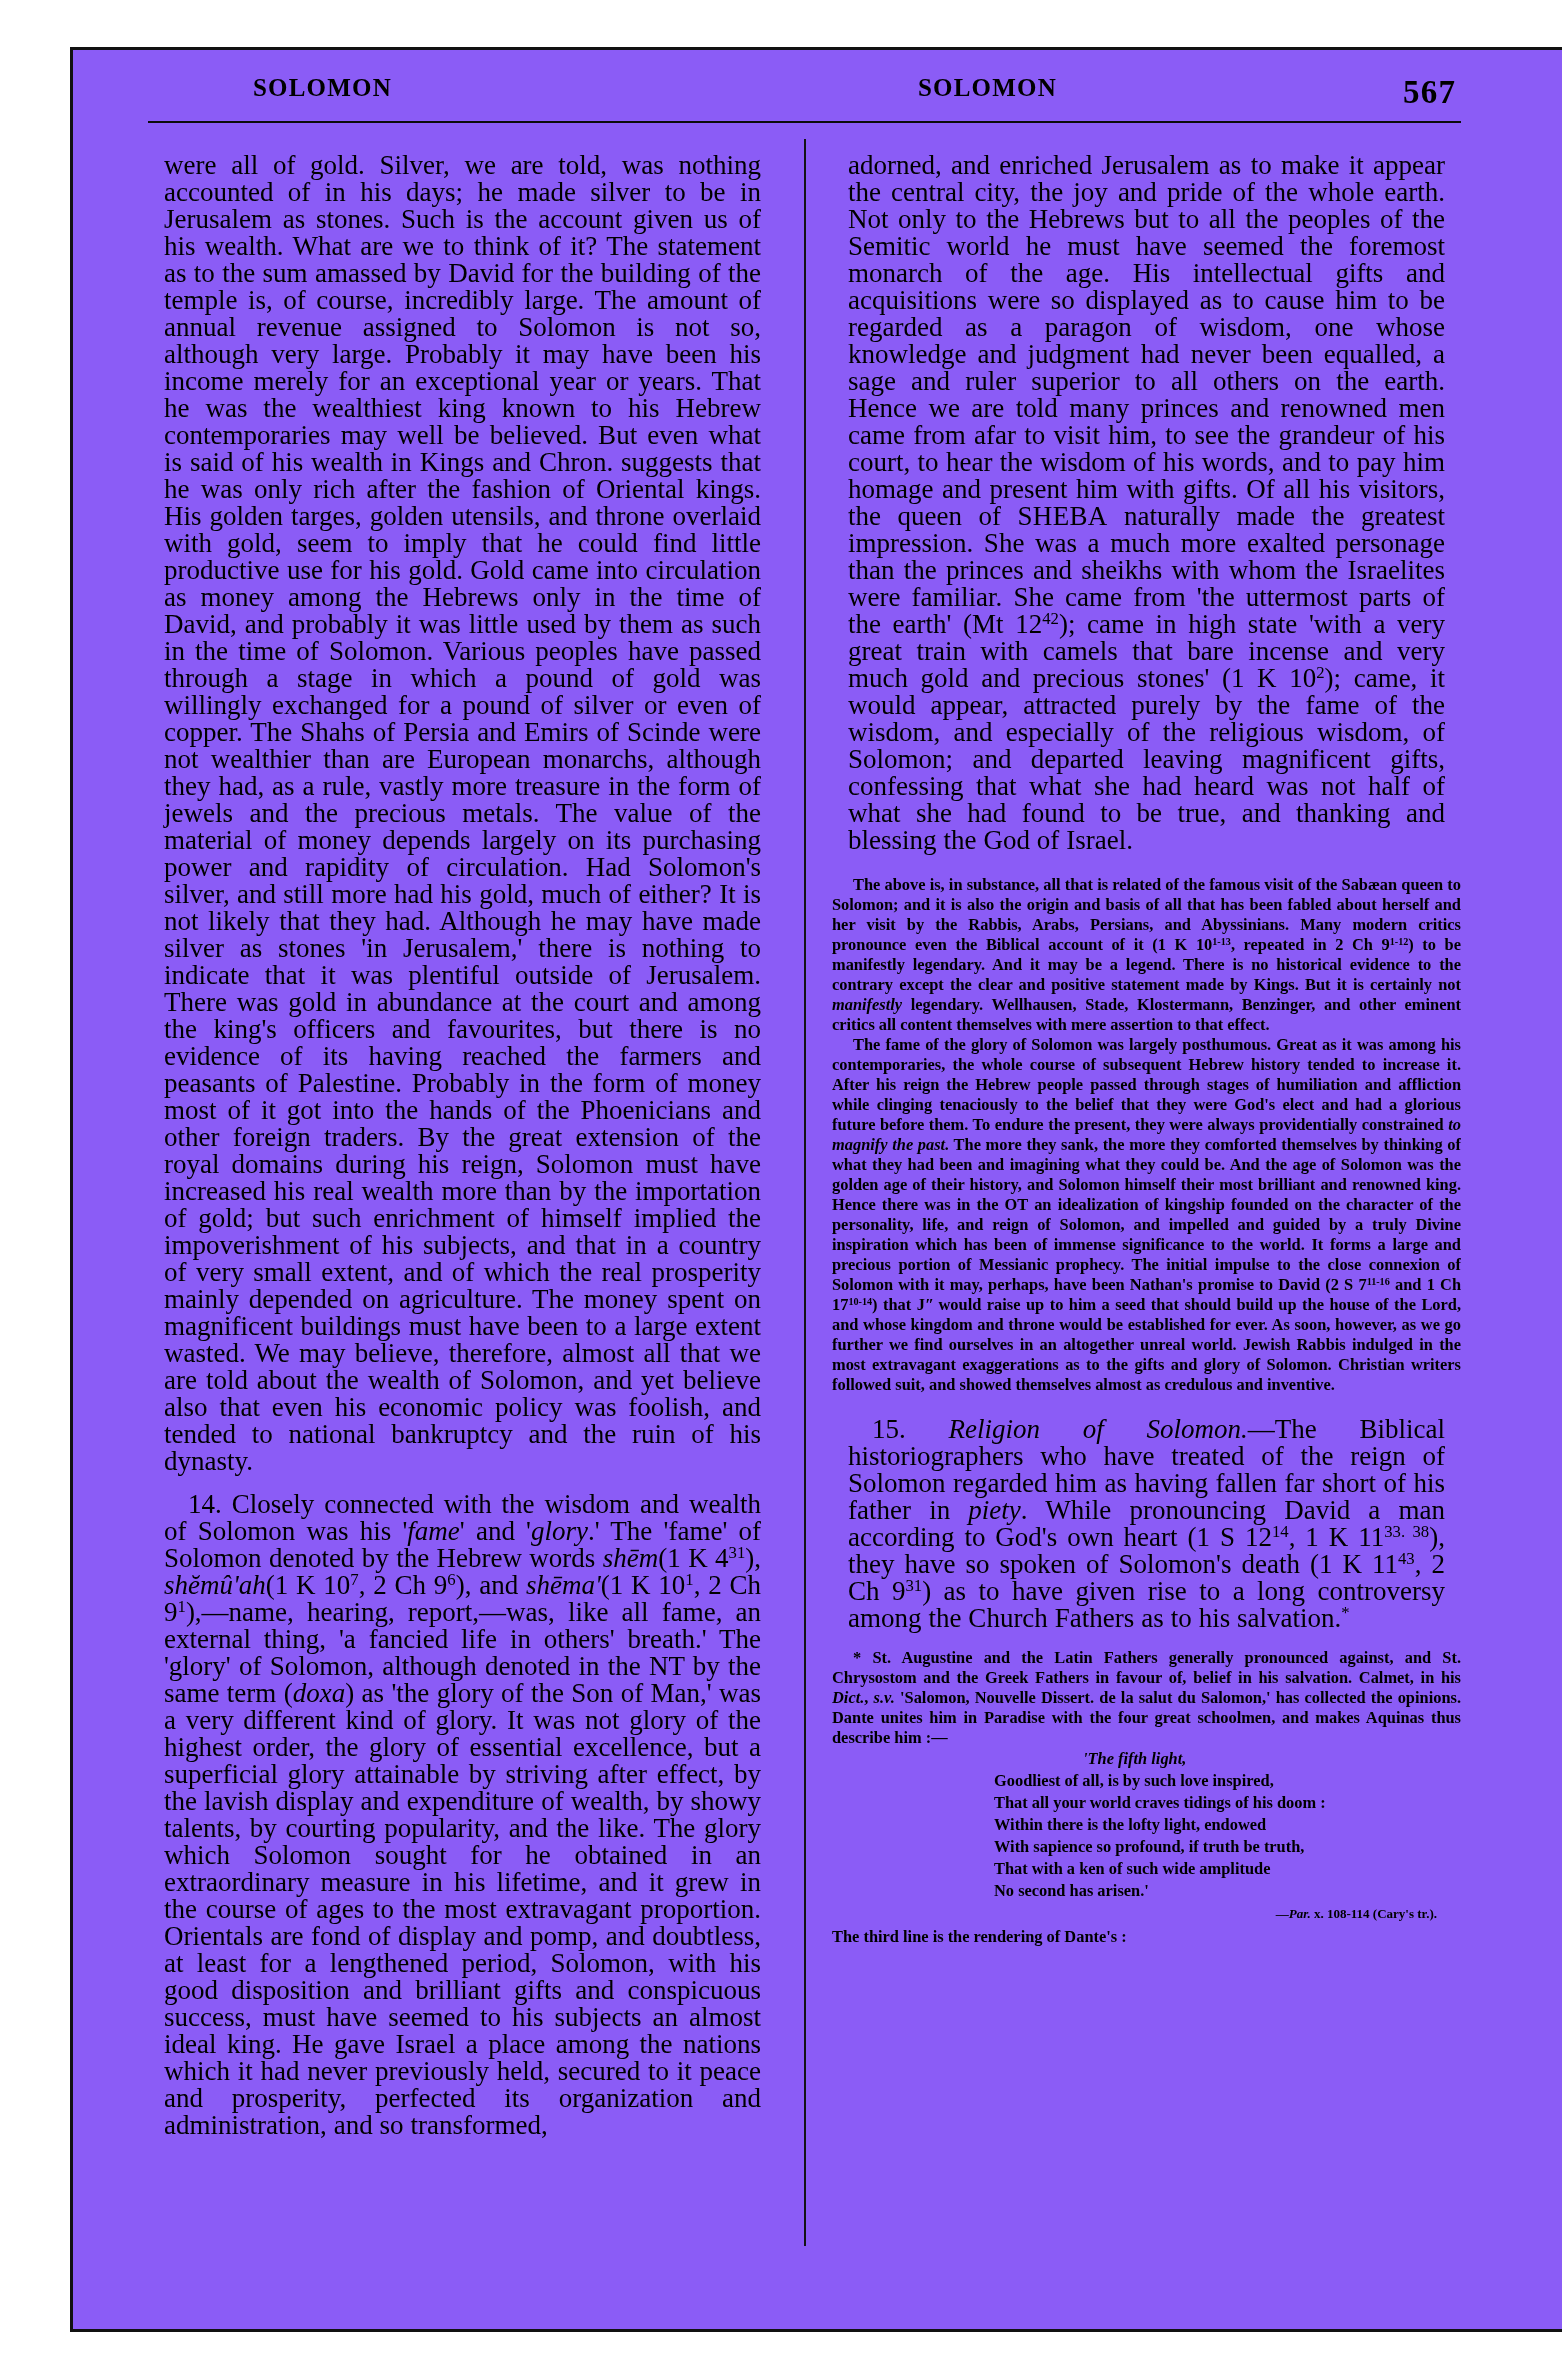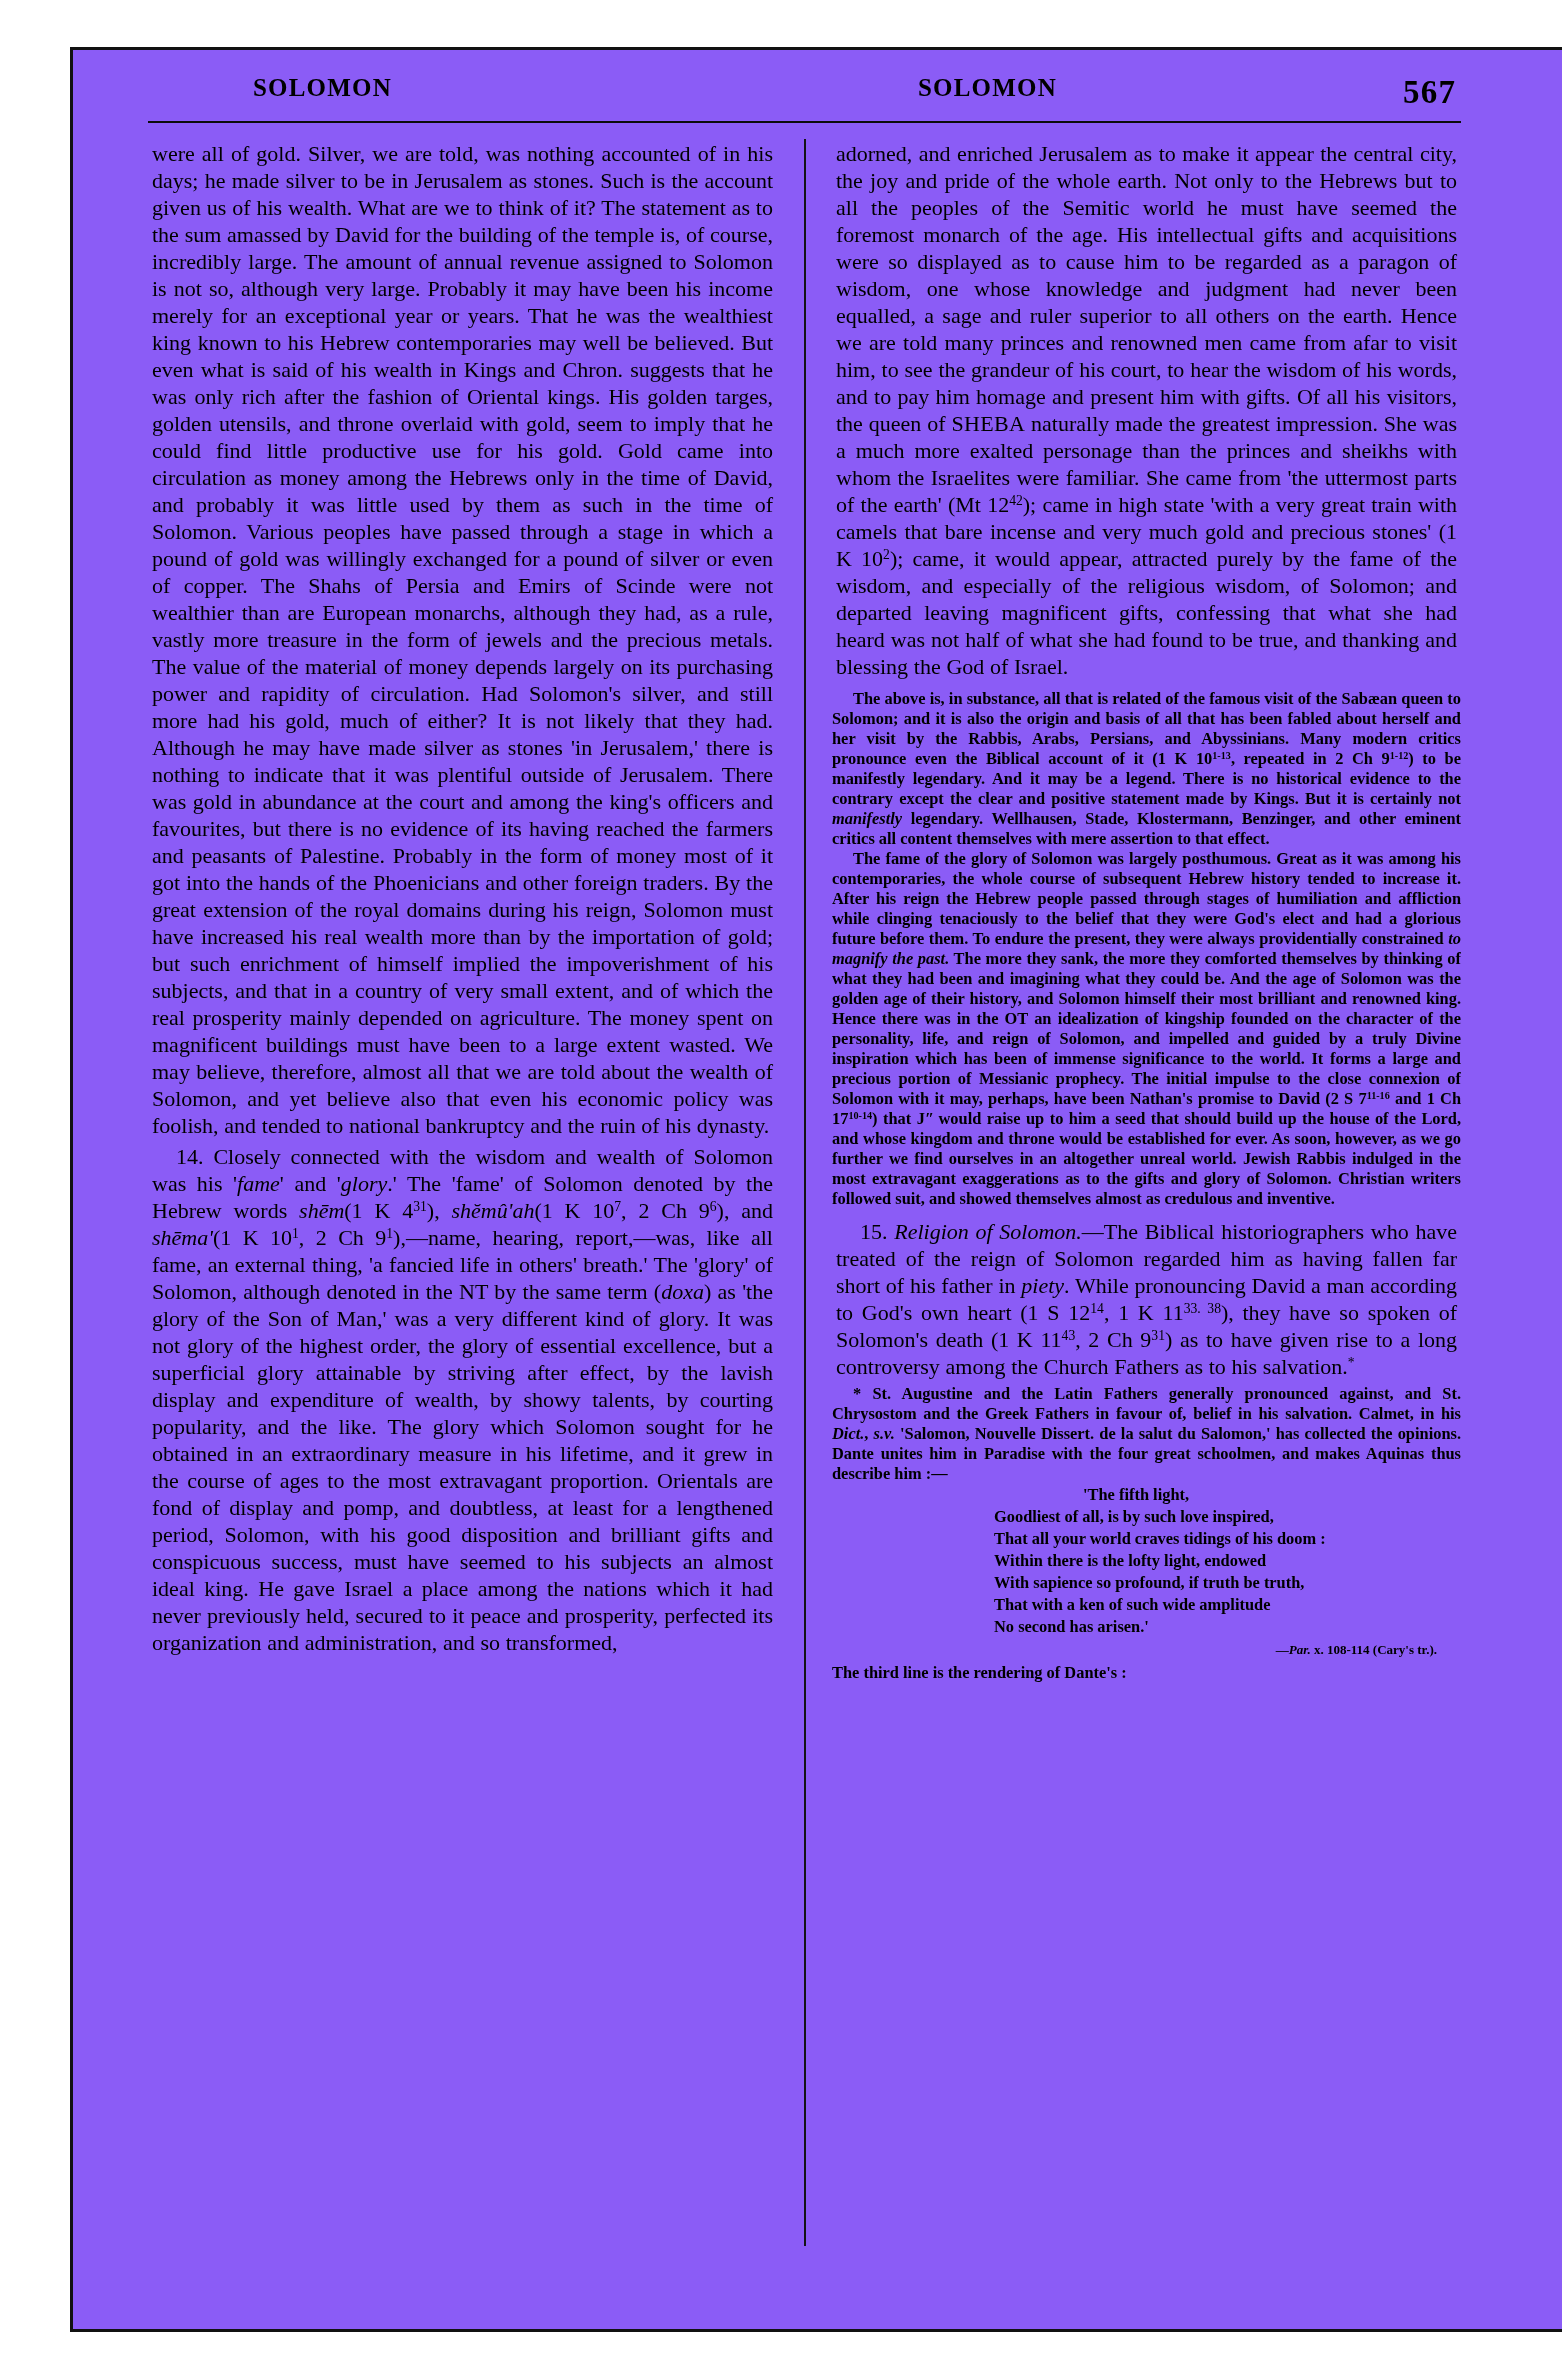--- a/index.html
+++ b/index.html
@@ -92,22 +92,22 @@
     position: absolute;
     left: 656px;
     top: 3.2px;
     width: 1.6px;
     height: 2107px;
     background: #141414;
   }
 
   
   p.body {
-    margin: 4px;
-    font-size: 22px;
+    margin: 16px;
+    font-size: 27px;
     line-height: 27px;
     text-align: justify;
     text-indent: 0;
     -webkit-hyphens: none;
     hyphens: none;
     word-spacing: 0.2px;
   }
   p.body.indent { text-indent: 24px; }
 
   p.small {
@@ -133,21 +133,21 @@
   .secnum { font-weight: normal; }
 
   
   .verse {
     margin: 0;
     font-size: 16.4px;
     line-height: 22px;
     font-weight: 600;
     padding-left: 162px;
   }
-  .verse .first { padding-left: 89px; }
+  .verse .first { padding-left: 89px; font-style: italic; }
   .verse-attr {
     margin: 0;
     font-size: 13px;
     line-height: 24px;
     font-weight: 600;
     text-align: right;
     padding-right: 24px;
   }
   .ital-line { margin: 0; font-size: 16.4px; line-height: 21px; font-weight: 600; }
   .verse2 {

